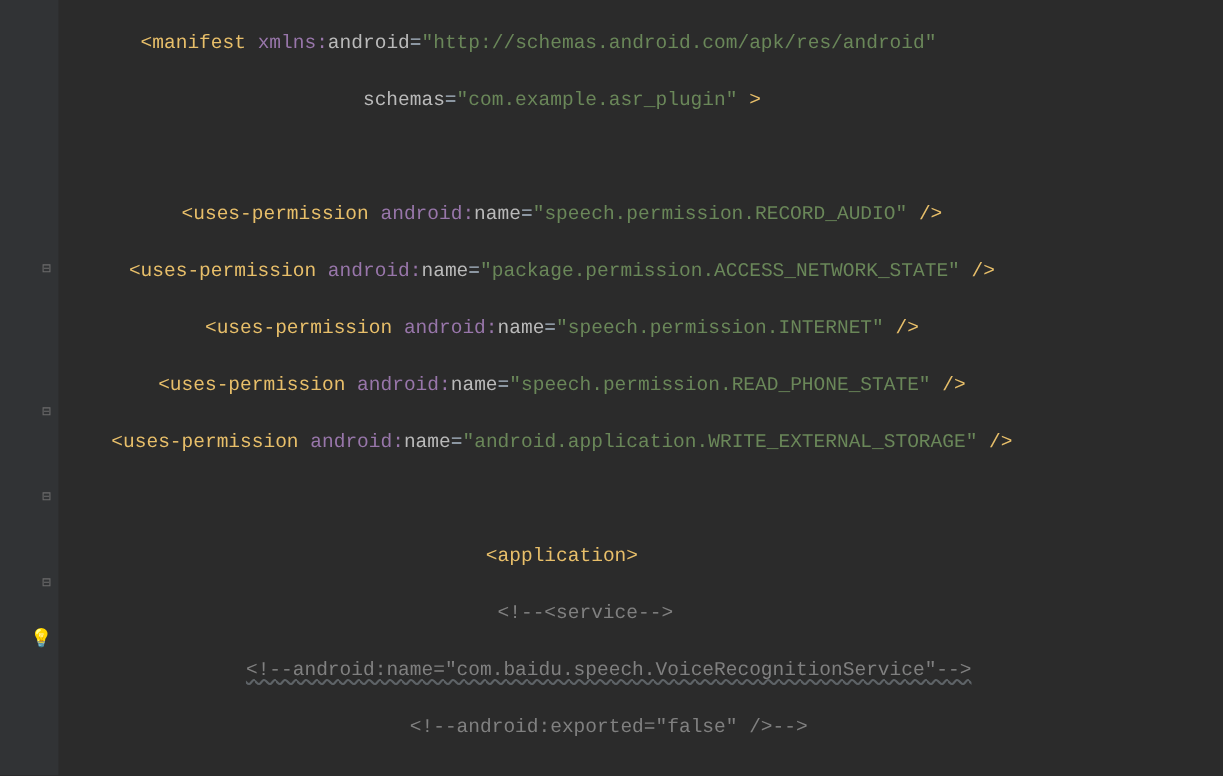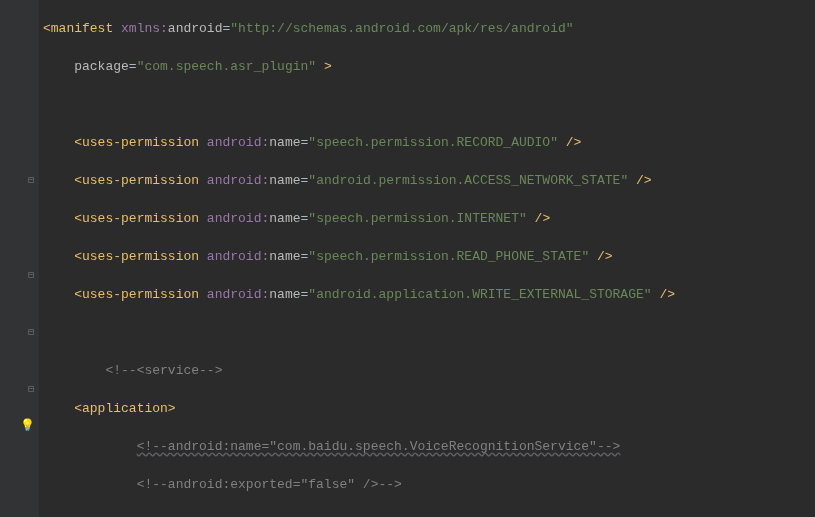--- a/index.html
+++ b/index.html
@@ -37,20 +37,21 @@
     font-size: 12px;
     color: #ffc66d;
     user-select: none;
   }
   .code {
     padding-left: 4px;
     white-space: pre;
   }
   .line {
     height: 19px;
+    text-align: center;
   }
   .tag { color: #e8bf6a; }
   .attr-prefix { color: #9876aa; }
   .attr-name { color: #bababa; }
   .eq { color: #a9b7c6; }
   .str { color: #6a8759; }
   .close { color: #e8bf6a; }
   .comment { color: #808080; }
   .wavy-comment { color: #808080; text-decoration: underline wavy #5e6367; text-underline-offset: 2px;}
 </style>
@@ -60,30 +61,30 @@
 <div class="editor">
   <div class="gutter">
     <span class="fold-mark" style="top:171px;">⊟</span>
     <span class="fold-mark" style="top:266px;">⊟</span>
     <span class="fold-mark" style="top:323px;">⊟</span>
     <span class="fold-mark" style="top:380px;">⊟</span>
     <span class="bulb" style="top:417px;">💡</span>
   </div>
   <div class="code">
 <div class="line"><span class="tag">&lt;manifest</span> <span class="attr-prefix">xmlns:</span><span class="attr-name">android</span><span class="eq">=</span><span class="str"><span>"</span><span>http://schemas.android.com/apk/res/android</span><span>"</span></span></div>
-<div class="line">    <span class="attr-name">package</span><span class="eq">=</span><span class="str"><span>"</span><span>com.speech.asr_plugin</span><span>"</span></span> <span class="tag">&gt;</span></div>
+<div class="line">    <span class="attr-name">schemas</span><span class="eq">=</span><span class="str"><span>"</span><span>com.example.asr_plugin</span><span>"</span></span> <span class="tag">&gt;</span></div>
 <div class="line"></div>
 <div class="line">    <span class="tag">&lt;uses-permission</span> <span class="attr-prefix">android:</span><span class="attr-name">name</span><span class="eq">=</span><span class="str"><span>"</span><span>speech.permission.RECORD_AUDIO</span><span>"</span></span> <span class="close">/&gt;</span></div>
-<div class="line">    <span class="tag">&lt;uses-permission</span> <span class="attr-prefix">android:</span><span class="attr-name">name</span><span class="eq">=</span><span class="str"><span>"</span><span>android.permission.ACCESS_NETWORK_STATE</span><span>"</span></span> <span class="close">/&gt;</span></div>
+<div class="line">    <span class="tag">&lt;uses-permission</span> <span class="attr-prefix">android:</span><span class="attr-name">name</span><span class="eq">=</span><span class="str"><span>"</span><span>package.permission.ACCESS_NETWORK_STATE</span><span>"</span></span> <span class="close">/&gt;</span></div>
 <div class="line">    <span class="tag">&lt;uses-permission</span> <span class="attr-prefix">android:</span><span class="attr-name">name</span><span class="eq">=</span><span class="str"><span>"</span><span>speech.permission.INTERNET</span><span>"</span></span> <span class="close">/&gt;</span></div>
 <div class="line">    <span class="tag">&lt;uses-permission</span> <span class="attr-prefix">android:</span><span class="attr-name">name</span><span class="eq">=</span><span class="str"><span>"</span><span>speech.permission.READ_PHONE_STATE</span><span>"</span></span> <span class="close">/&gt;</span></div>
 <div class="line">    <span class="tag">&lt;uses-permission</span> <span class="attr-prefix">android:</span><span class="attr-name">name</span><span class="eq">=</span><span class="str"><span>"</span><span>android.application.WRITE_EXTERNAL_STORAGE</span><span>"</span></span> <span class="close">/&gt;</span></div>
 <div class="line"></div>
+<div class="line">    <span class="tag">&lt;application&gt;</span></div>
 <div class="line">        <span class="comment">&lt;!--&lt;service--&gt;</span></div>
-<div class="line">    <span class="tag">&lt;application&gt;</span></div>
 <div class="line">            <span class="wavy-comment">&lt;!--android:name="com.baidu.speech.VoiceRecognitionService"--&gt;</span></div>
 <div class="line">            <span class="comment">&lt;!--android:exported="false" /&gt;--&gt;</span></div>
 <div class="line"></div>
 
 
 
 
 
 
 

